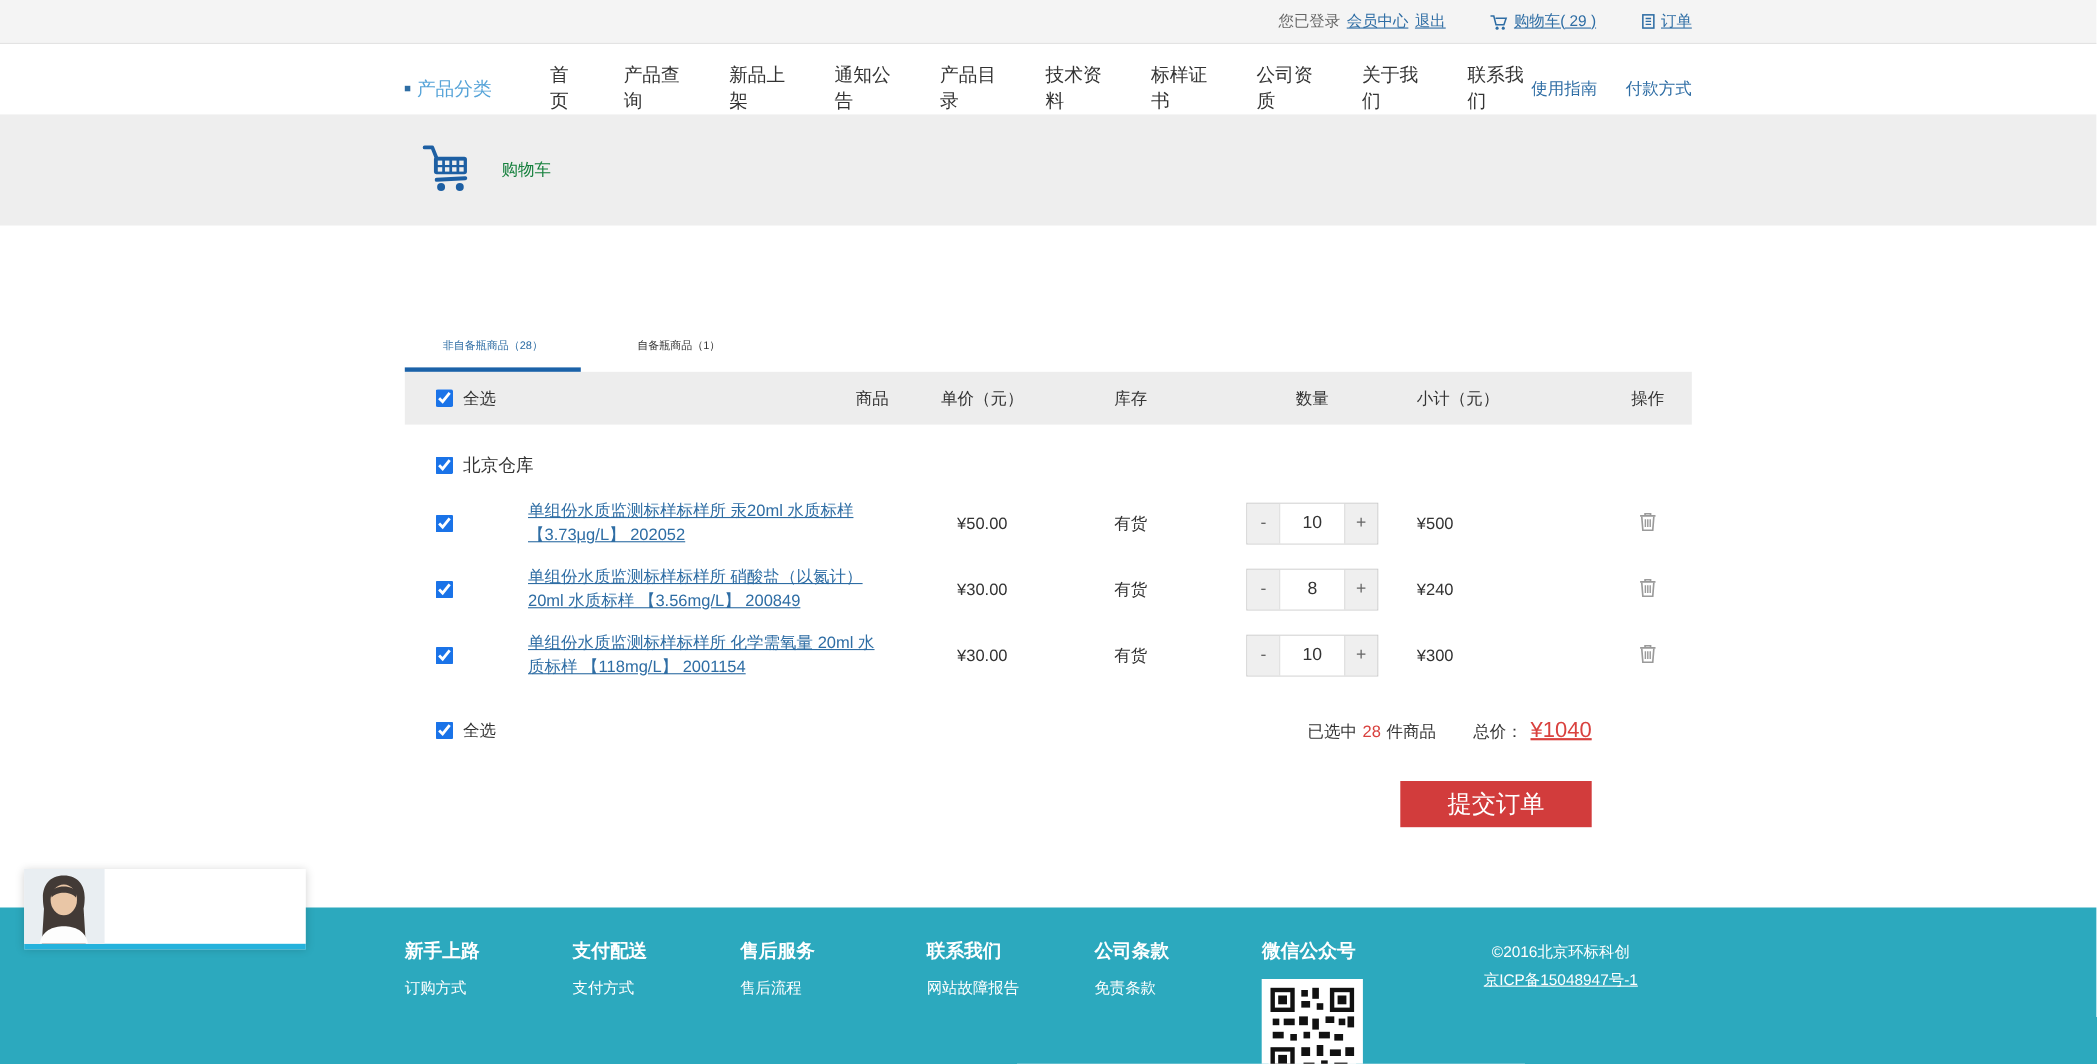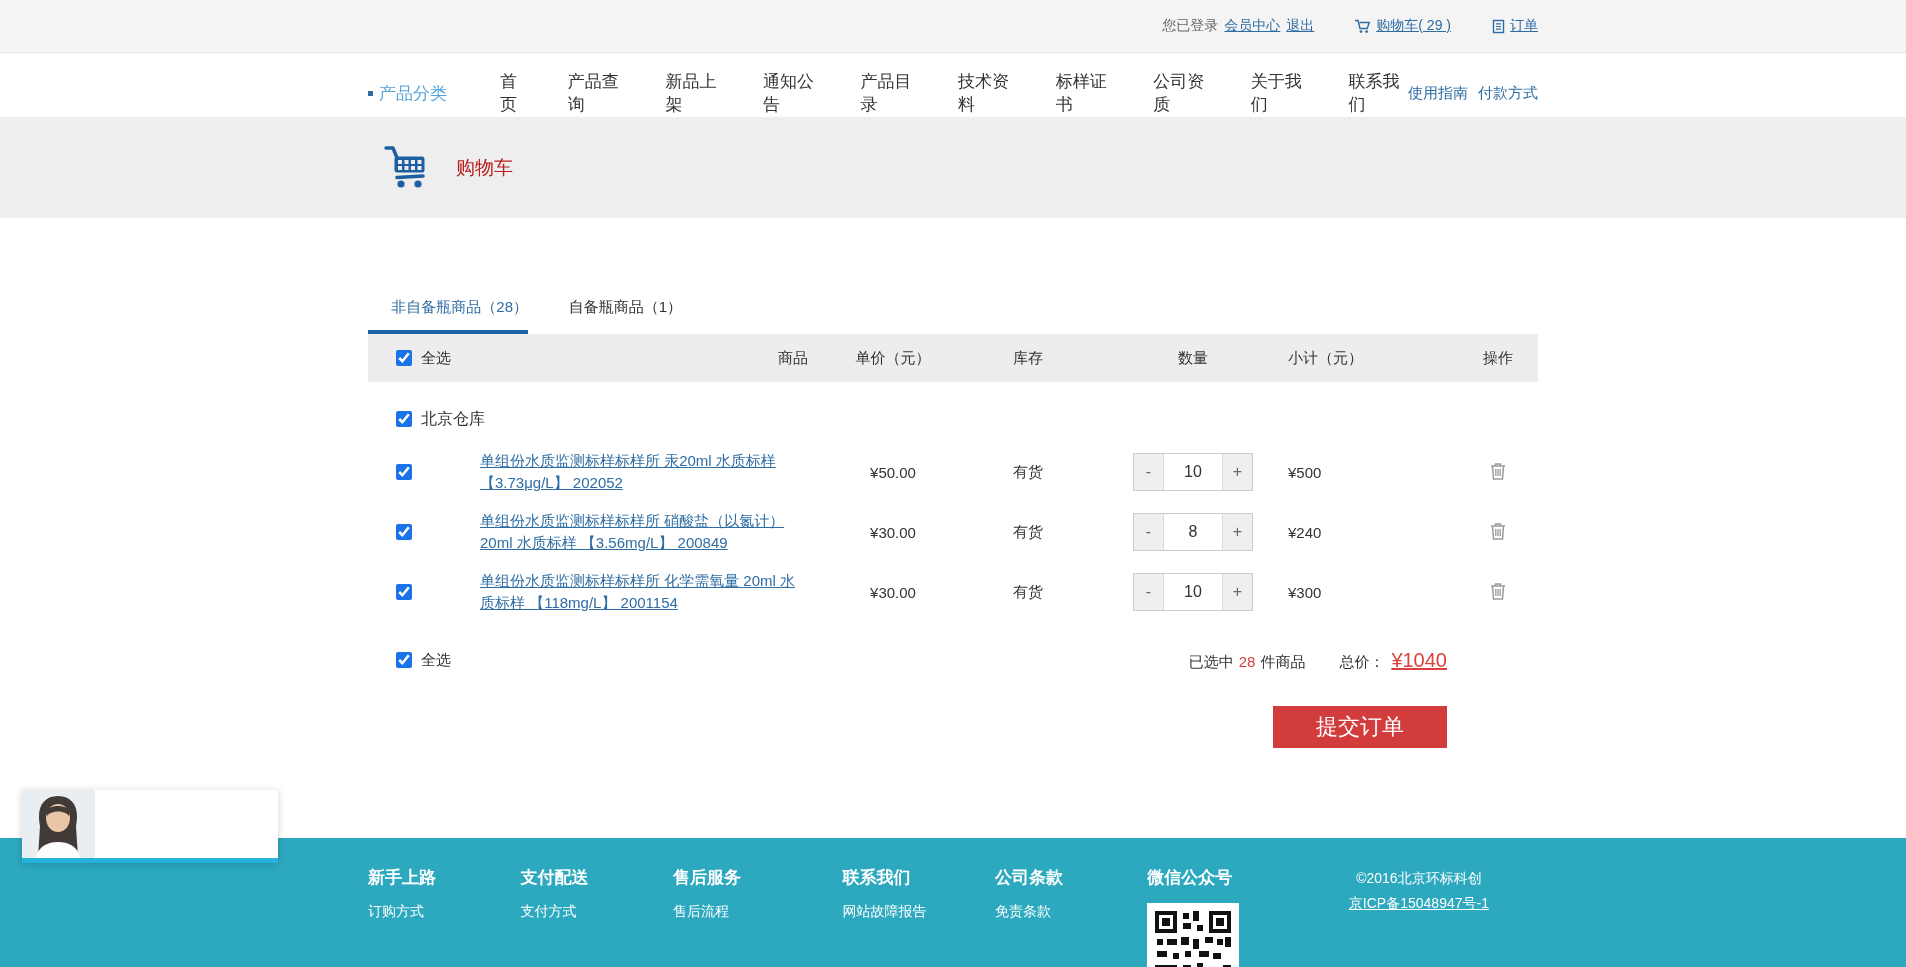--- a/index.html
+++ b/index.html
@@ -1,54 +1,54 @@
 <!DOCTYPE html>
 <html><head>
 <meta charset="utf-8">
 <style>
   * { margin:0; padding:0; box-sizing:border-box; }
   html,body { width:1906px; height:967px; overflow:hidden; background:#fff;
     font-family:"Liberation Sans","DejaVu Sans",sans-serif; color:#333; position:relative; }
   .container { width:1170px; margin:0 auto; }
 
   
-  .topbar { height:53px; background:#f4f4f4; border-bottom:1px solid #e3e3e3; }
+  .topbar { height:40px; background:#f4f4f4; border-bottom:1px solid #e3e3e3; }
   .topbar .container { height:100%; display:flex; align-items:center; justify-content:flex-end; gap:6px; font-size:14px; color:#666; }
   .topbar a, .tlink { color:#2e6da4; text-decoration:underline; cursor:pointer; }
   .topbar .grp { display:flex; align-items:center; gap:4px; margin-left:34px; }
   .icon-sm { display:inline-flex; }
 
   
   .header { background:#fff; padding-top:18px; }
   .header-top { display:flex; align-items:center; justify-content:space-between; height:64px; }
   .site-title { font-size:38px; font-weight:bold; color:#1b7ac2; letter-spacing:1px; }
   .brand { display:flex; align-items:center; }
   .brand-abbr { font-size:34px; font-weight:bold; font-style:italic; color:#1878c4; letter-spacing:-1px; position:relative; }
   .brand-name { font-size:27px; font-weight:bold; color:#6db52c; margin-left:26px; }
 
   
   .nav { height:44px; display:flex; align-items:center; font-size:17px; }
   .nav-cat { color:#55a3d8; width:132px; display:flex; align-items:center; gap:6px; cursor:pointer; }
   .nav-cat .dot { width:5px; height:5px; background:#2e6da4; display:inline-block; }
   .nav-items { display:flex; gap:38px; flex:1; }
   .nav-items span { cursor:pointer; color:#333; }
-  .nav-right { display:flex; gap:10px; font-size:15px; }
+  .nav-right { display:flex; gap:26px; font-size:15px; }
   .nav-right span { color:#2e6da4; cursor:pointer; }
 
   
   .band { background:#eee; height:101px; margin-top:2px; }
   .band .container { height:100%; display:flex; align-items:center; gap:26px; padding-left:14px; }
-  .band-title { font-size:19px; color:#b91c1c; }
+  .band-title { font-size:15px; color:#15803d; }
 
   
   .main { height:620px; }
   .main .container { padding-top:80px; }
 
   .tabs { display:flex; }
-  .tab { font-size:15px; padding-bottom:13px; text-align:right; cursor:pointer; }
+  .tab { font-size:10px; padding-bottom:13px; text-align:center; cursor:pointer;margin-top:22px; }
   .tab.active { color:#2e6da4; border-bottom:4px solid #1b62a8; width:160px; }
   .tab.plain { color:#333; width:130px; margin-left:24px; border-bottom:4px solid transparent; }
 
   .thead { background:#ededed; height:48px; display:flex; align-items:center; font-size:15px; }
   .row { display:flex; align-items:center; }
   .c1 { width:100px; padding-left:28px; display:flex; align-items:center; gap:9px; }
   .c2 { width:360px; padding:0 20px 0 12px; }
   .c3 { width:130px; text-align:center; }
   .c4 { width:140px; text-align:center; }
   .c5 { width:190px; text-align:center; display:flex; justify-content:center; }

